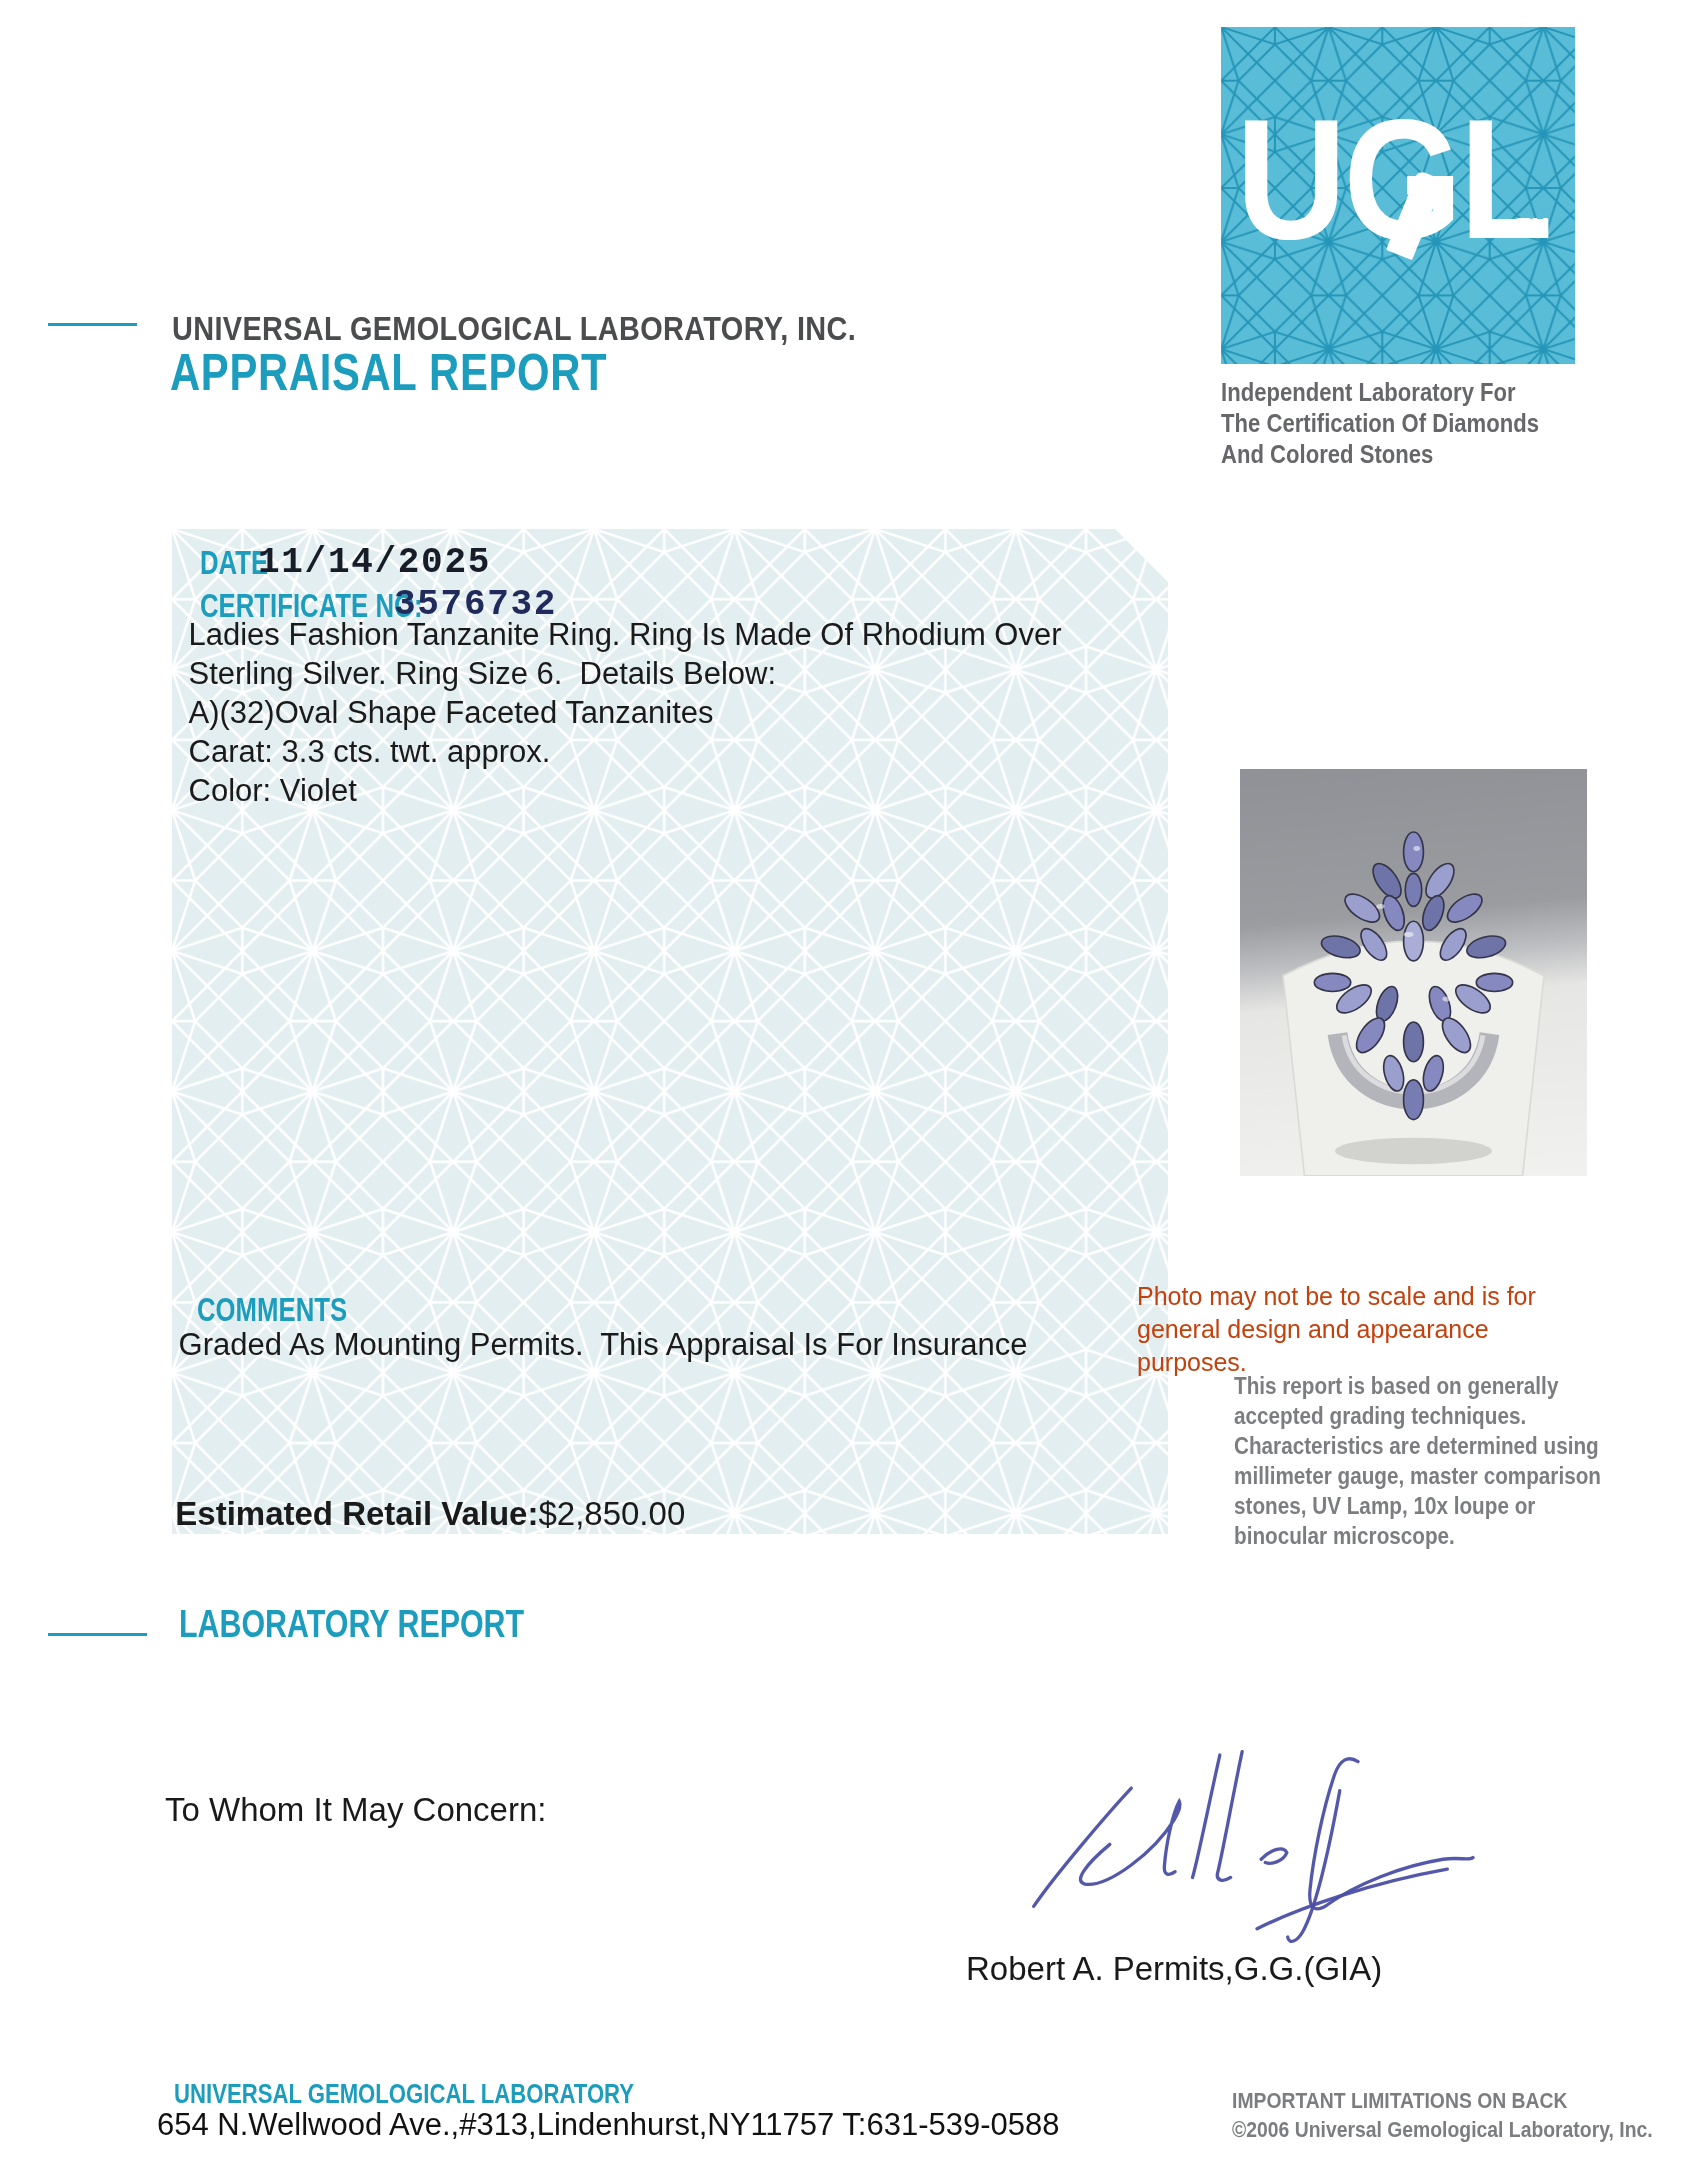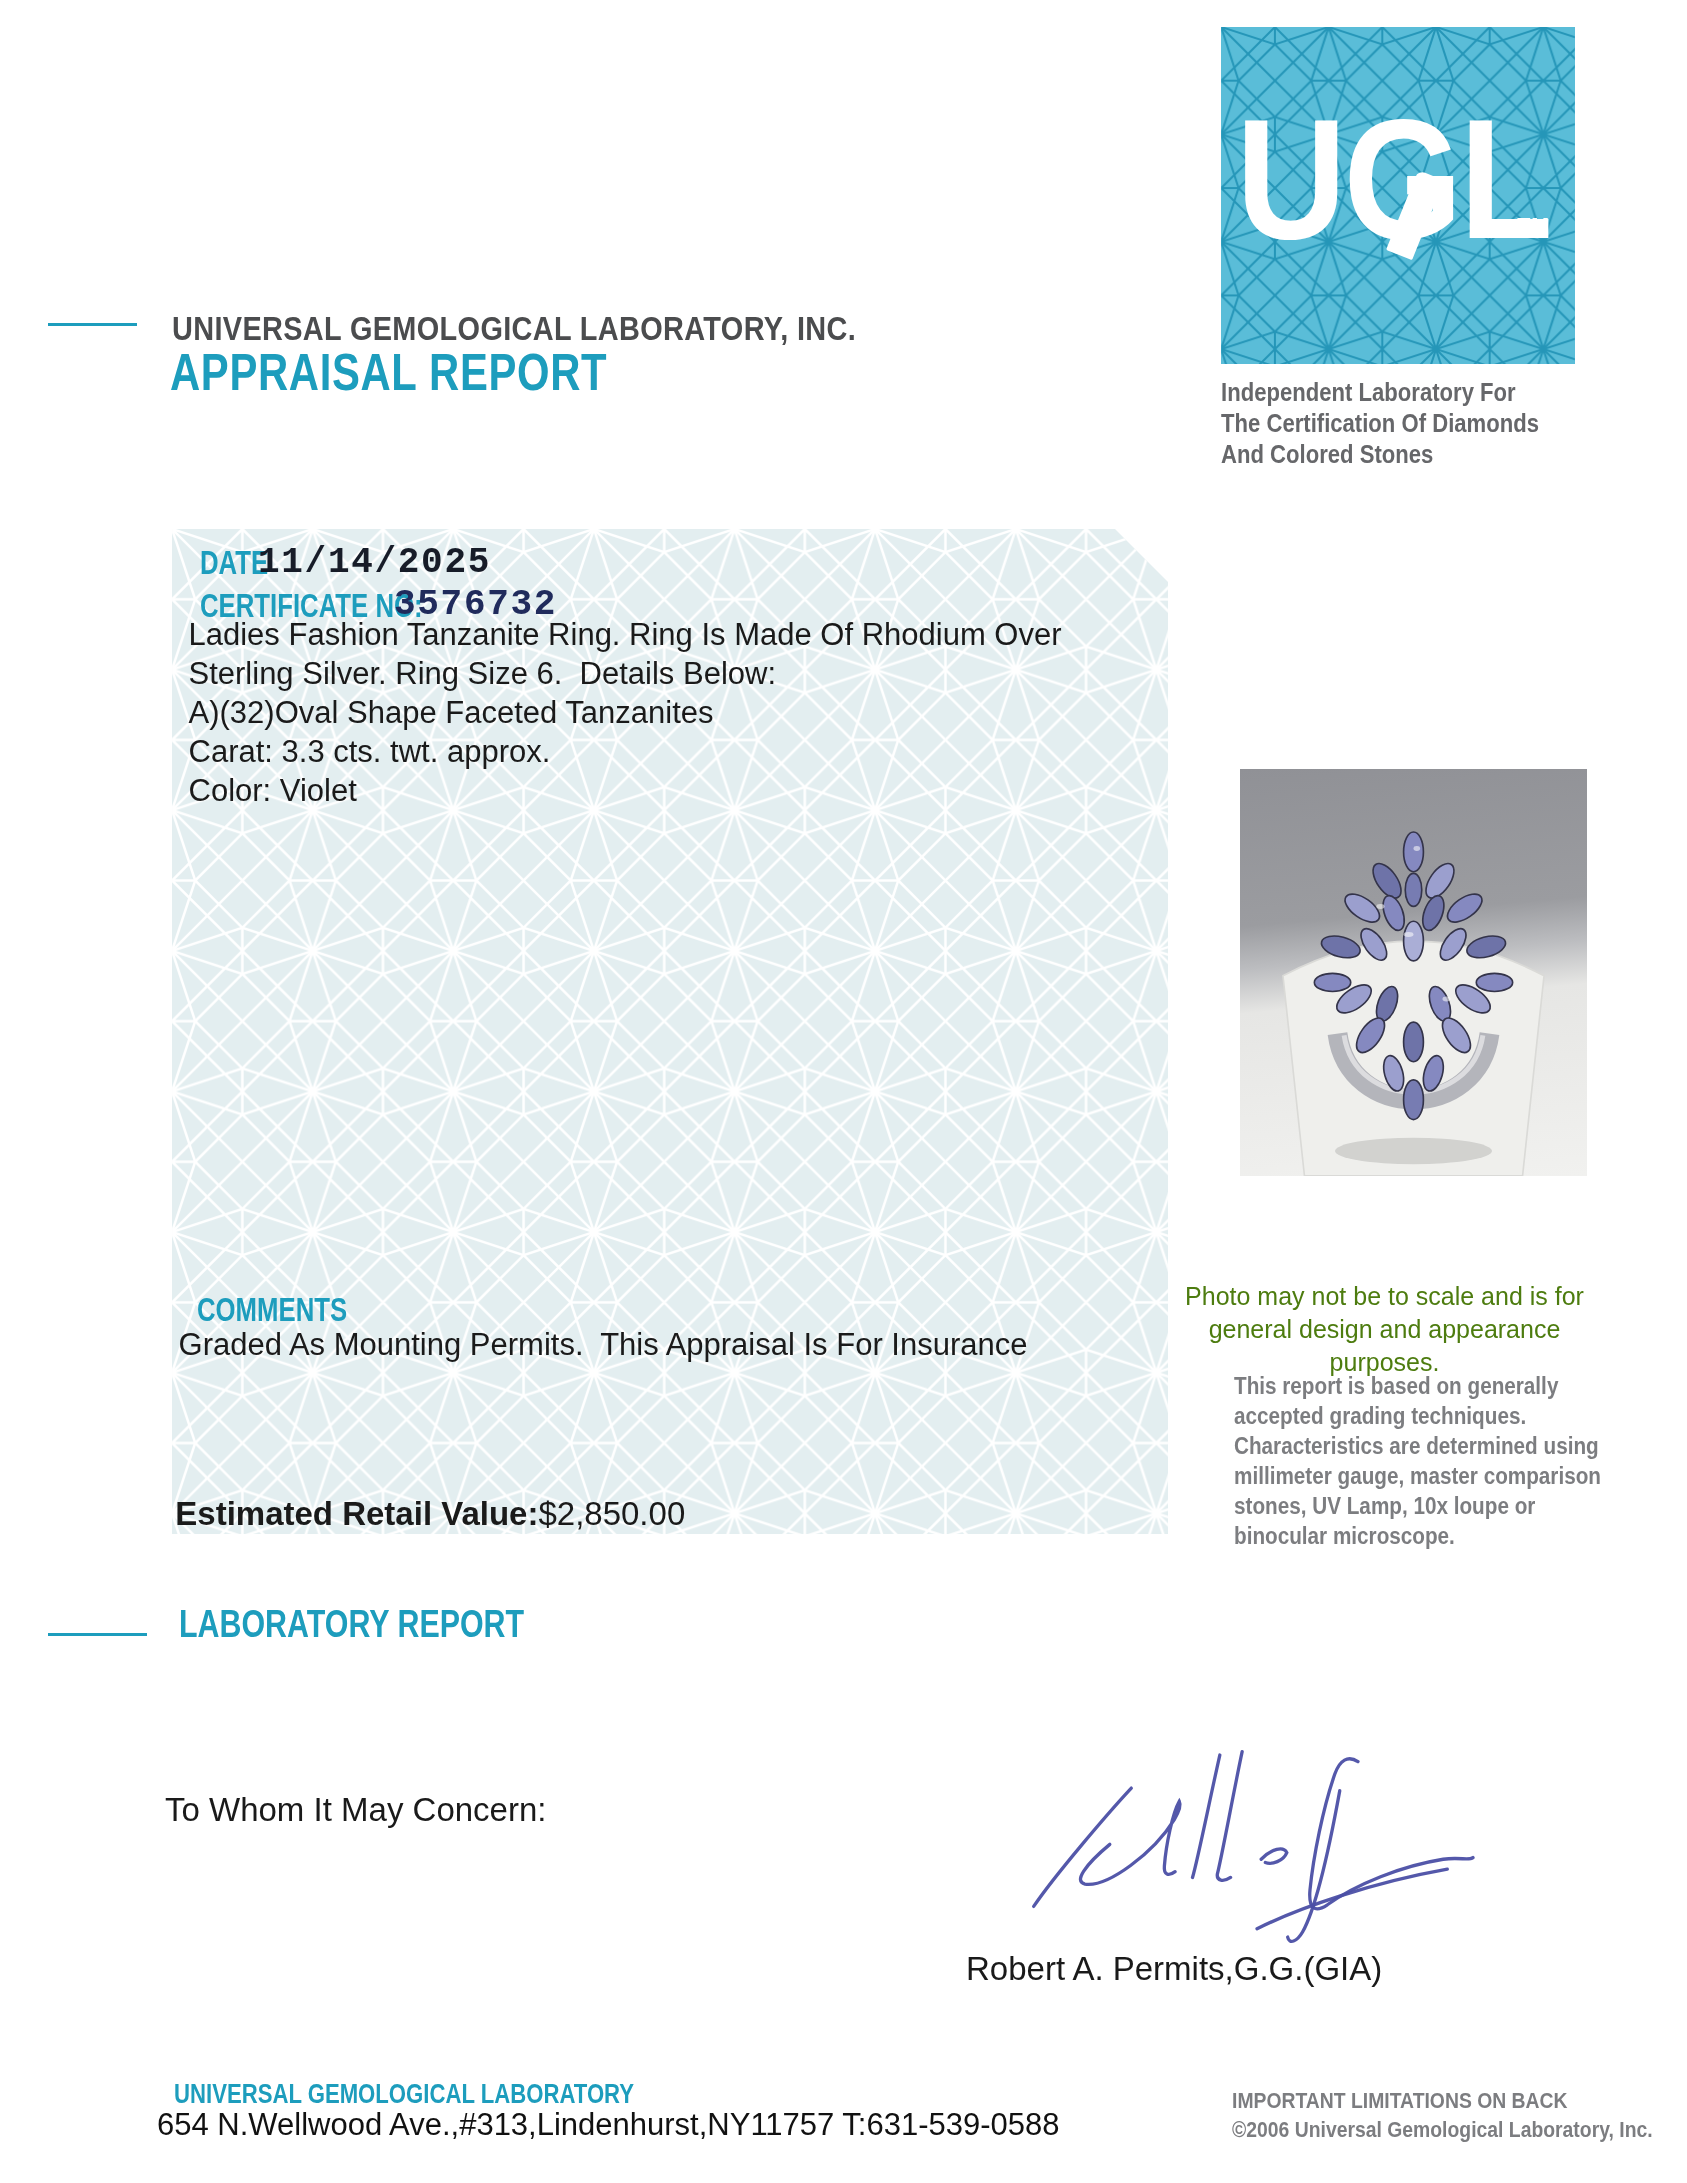--- a/index.html
+++ b/index.html
@@ -48,21 +48,21 @@
   .desc{left:16.5px;top:86px;font-size:31px;line-height:39px;color:var(--text)}
   .comments-lbl{left:25px;top:762px;font-size:33px}
   .comments-txt{left:6.6px;top:796px;font-size:31px;line-height:40px}
   .est-row{left:3.3px;top:966px;font-size:33px}
   .est-lbl{font-weight:bold}
 
   
   .photo{left:1240px;top:769px;width:347px;height:407px;
          background:linear-gradient(175deg,#909196 0%,#9b9ca0 36%,#bcbdc0 46%,#e6e6e4 56%,#f1f1ef 100%)}
   .photo svg{position:absolute;left:0;top:0;width:100%;height:100%}
-  .caption{left:1161px;top:1280px;width:447px;text-align:center;font-size:25px;line-height:33px;color:#4d7c0f}
+  .caption{left:1137px;top:1280px;width:447px;font-size:25px;line-height:33px;color:#c2410c}
   .disclaimer{left:1234px;top:1371px;font-size:23px;line-height:30px;font-weight:bold;
               color:var(--gray-light);transform:scaleX(.9)}
 
   
   .lab-dash{left:48px;top:1633px;width:99px;height:2.5px;background:var(--teal)}
   .lab-title{left:179px;top:1603px;font-size:38px;font-weight:bold;color:var(--teal);transform:scaleX(.8)}
   .salutation{left:165px;top:1791px;font-size:33px}
   .signature{left:984px;top:1712px;width:513px;height:273px}
   .signature path{fill:none;stroke:var(--signature-ink);stroke-width:4px;stroke-linecap:round;opacity:.95}
   .signer{left:966px;top:1950px;font-size:33px}

